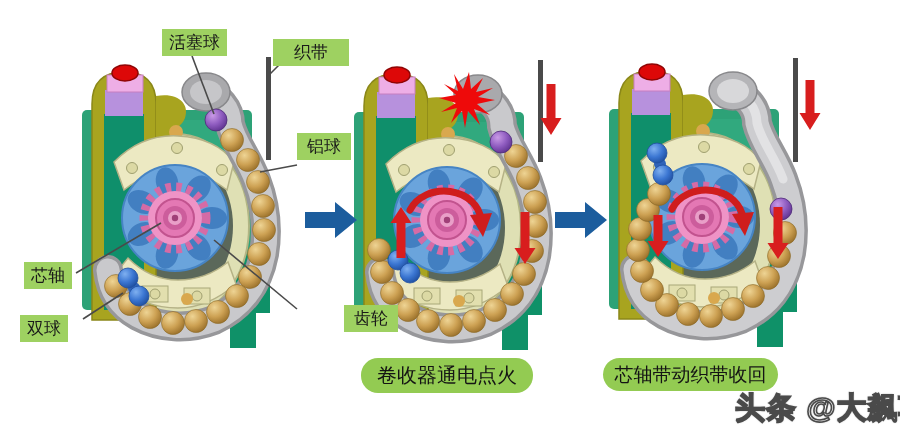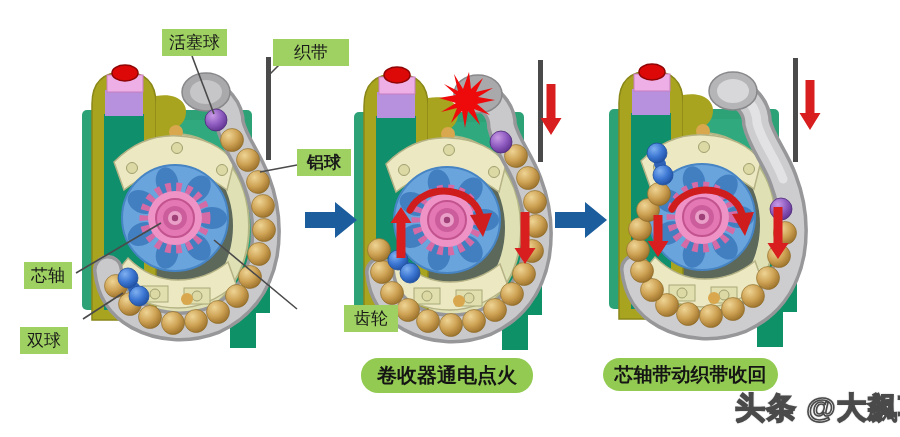--- a/index.html
+++ b/index.html
@@ -8,27 +8,27 @@
     font-family:"Liberation Sans","DejaVu Sans",sans-serif;
   }
   .canvas svg{position:absolute;left:0;top:0;z-index:1;}
   .lbl{
     position:absolute;z-index:2;background:#9ed161;color:#1a1a1a;
     font-size:17px;font-weight:500;line-height:19px;padding:4px 7px;
     white-space:nowrap;text-align:center;
   }
   .lbl-piston{left:162px;top:29px;}
   .lbl-webbing{left:273px;top:39px;min-width:62px;}
-  .lbl-alball{left:297px;top:149px;min-width:40px;font-weight:bold;}
+  .lbl-alball{left:297px;top:133px;min-width:40px;}
   .lbl-spindle{left:15px;top:262px;margin-left:9px;}
-  .lbl-dball{left:20px;top:315px;margin-top:12px;}
+  .lbl-dball{left:20px;top:315px;}
   .lbl-gear{left:297px;top:305px;min-width:40px;margin-left:47px;}
   .caption{
     position:absolute;z-index:2;background:#93cb52;color:#141414;
-    font-weight:bold;text-align:center;border-radius:17px;
+    font-weight:normal;text-align:center;border-radius:17px;
   }
   .caption-stage2{left:361px;top:358px;width:152px;padding:6px 10px;font-size:20px;line-height:23px;}
   .caption-stage3{left:603px;top:358px;width:161px;padding:3px 7px;font-size:19px;line-height:27px;}
   .caption-stage3 span{display:block;}
   .watermark{
     position:absolute;z-index:3;left:735px;top:388px;
     font-size:30px;font-weight:bold;color:#ffffff;letter-spacing:1px;
     -webkit-text-stroke:1.6px #4a4a4a;
     text-shadow:0 0 2px #4a4a4a;
     white-space:nowrap;

